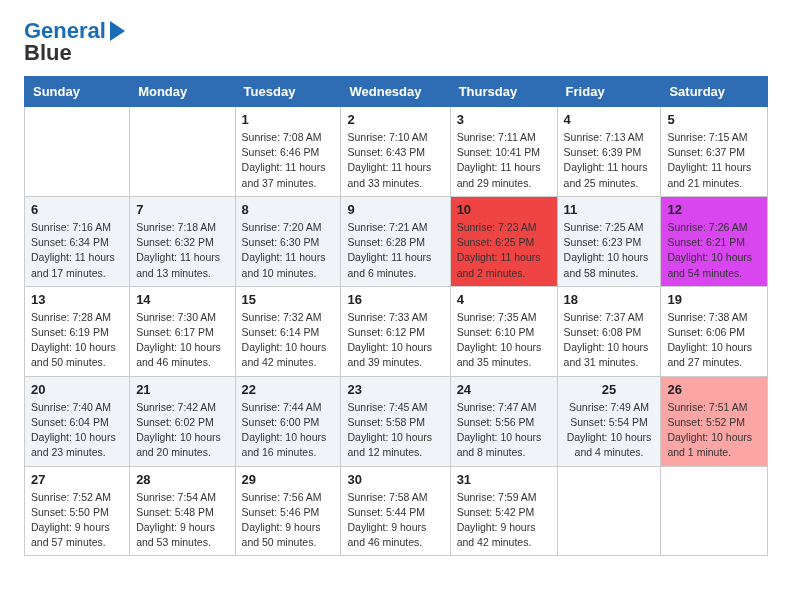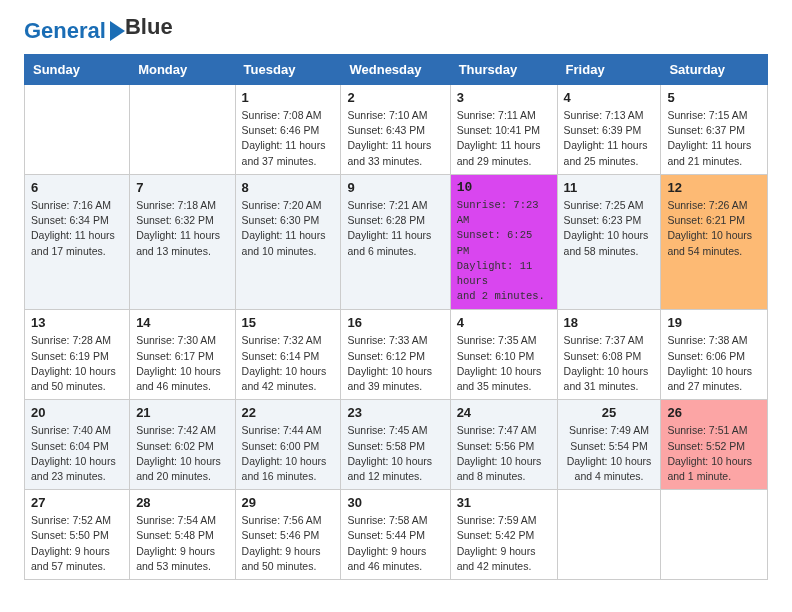--- a/index.html
+++ b/index.html
@@ -20,21 +20,21 @@
     .day-info { font-size: 10.5px; color: #333; line-height: 1.45; }
     .empty { background: #f9f9f9; }
 
     .calendar-wrap { padding: 0 12px 12px 12px; }
   </style>
 </head>
 <body>
 
 <div class="header">
   <div class="logo">
-    <div style="display:flex;flex-direction:row;align-items:flex-start;">
+    <div style="display:flex;flex-direction:column;align-items:flex-start;">
       <div style="display:flex;align-items:center;">
         <span style="font-size:22px;font-weight:bold;color:#1a6db5;">General</span>
         <div style="width:0;height:0;border-top:10px solid transparent;border-bottom:10px solid transparent;border-left:15px solid #1a6db5;margin-left:4px;"></div>
       </div>
       <span style="font-size:22px;font-weight:bold;color:#333;margin-top:-4px;">Blue</span>
     </div>
   </div>
   <div class="title-block">
     <div class="month-title"></div>
     <div class="location-title"></div>
@@ -116,35 +116,35 @@
 Daylight: 11 hours
 and 10 minutes.</div>
           </td>
           <td style="background: rgb(240, 244, 248);">
             <div class="day-num">9</div>
             <div class="day-info" style="white-space: pre-line;">Sunrise: 7:21 AM
 Sunset: 6:28 PM
 Daylight: 11 hours
 and 6 minutes.</div>
           </td>
-          <td style="background: #d946ef; font-family: Liberation Mono, monospace;">
+          <td style="background: #ef4444;">
             <div class="day-num">10</div>
             <div class="day-info" style="white-space: pre-line;">Sunrise: 7:23 AM
 Sunset: 6:25 PM
 Daylight: 11 hours
 and 2 minutes.</div>
           </td>
           <td style="background: rgb(240, 244, 248);">
             <div class="day-num">11</div>
             <div class="day-info" style="white-space: pre-line;">Sunrise: 7:25 AM
 Sunset: 6:23 PM
 Daylight: 10 hours
 and 58 minutes.</div>
           </td>
-          <td style="background: #fdba74;">
+          <td style="background: #d946ef;">
             <div class="day-num">12</div>
             <div class="day-info" style="white-space: pre-line;">Sunrise: 7:26 AM
 Sunset: 6:21 PM
 Daylight: 10 hours
 and 54 minutes.</div>
           </td>
         </tr>
         <tr>
           <td>
             <div class="day-num">13</div>

